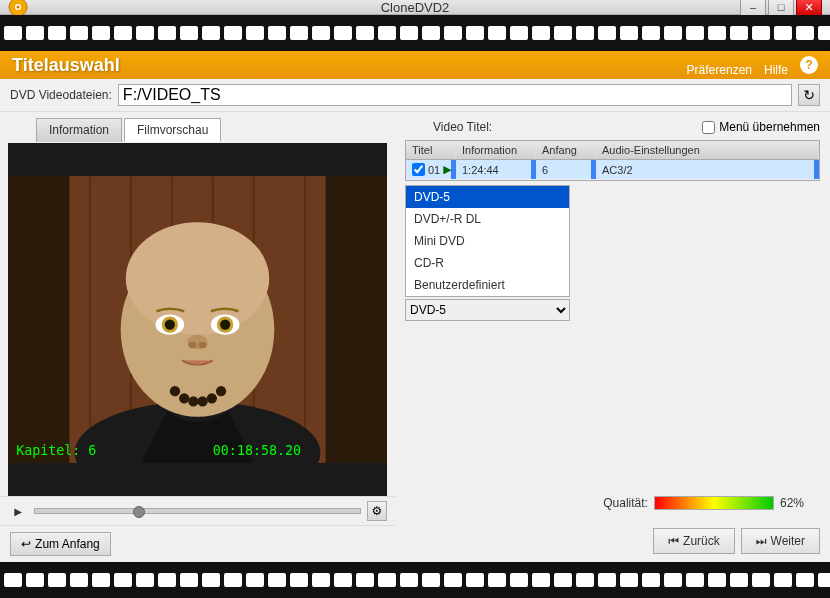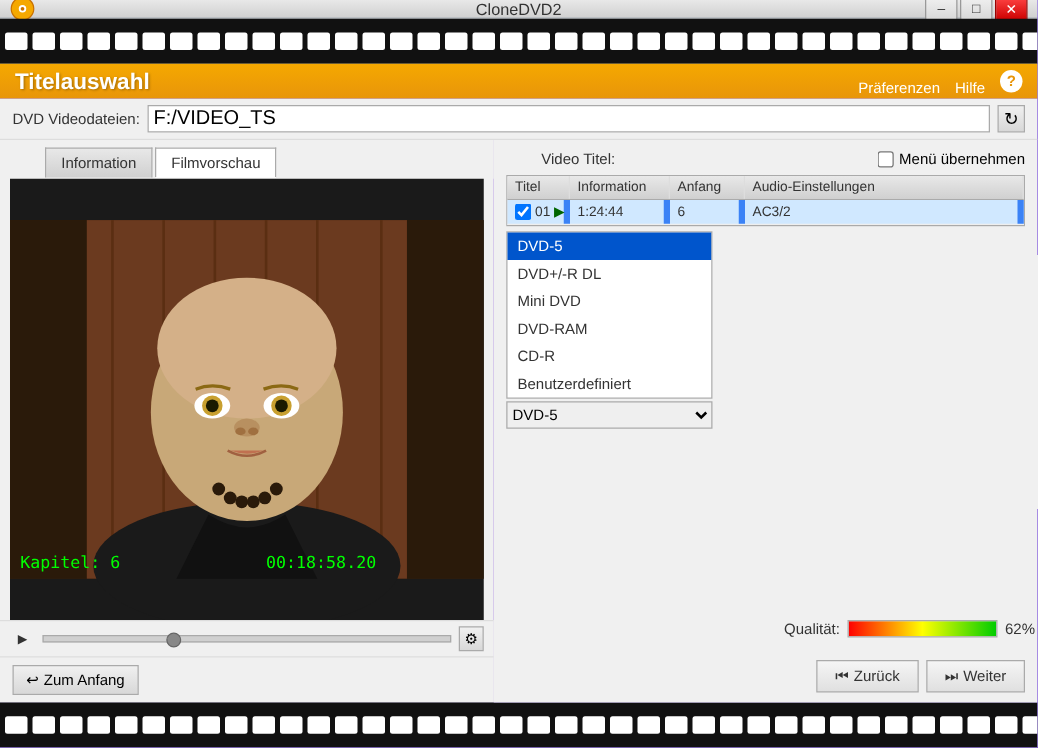--- a/index.html
+++ b/index.html
@@ -343,21 +343,21 @@
       color: white;
     }
 
     
     .quality-row {
       display: flex;
       align-items: center;
       gap: 6px;
       position: absolute;
       bottom: 52px;
-      right: 2px;
+      right: 26px;
     }
     .quality-label {
       font-size: 12px;
       color: #333;
     }
     .quality-bar-bg {
       width: 120px;
       height: 14px;
       background: linear-gradient(to right, red, yellow, #00cc00);
       border: 1px solid #aaa;
@@ -604,21 +604,20 @@
             <div>6</div>
             <div>AC3/2</div>
           </div>
         </div>
 
         <div class="dropdown-overlay">
           <div class="dropdown-list">
             <div class="dropdown-item selected">DVD-5</div>
             <div class="dropdown-item">DVD+/-R DL</div>
             <div class="dropdown-item">Mini DVD</div>
-            <div class="dropdown-item">DVD-RAM</div>
             <div class="dropdown-item">CD-R</div>
             <div class="dropdown-item">Benutzerdefiniert</div>
           </div>
         </div>
 
         <div style="margin-top:2px; display:flex; align-items:center; gap:6px;">
           <select style="width:165px; height:22px; font-size:12px; border:1px solid #aaa;">
             <option>DVD-5</option>
           </select>
         </div>

